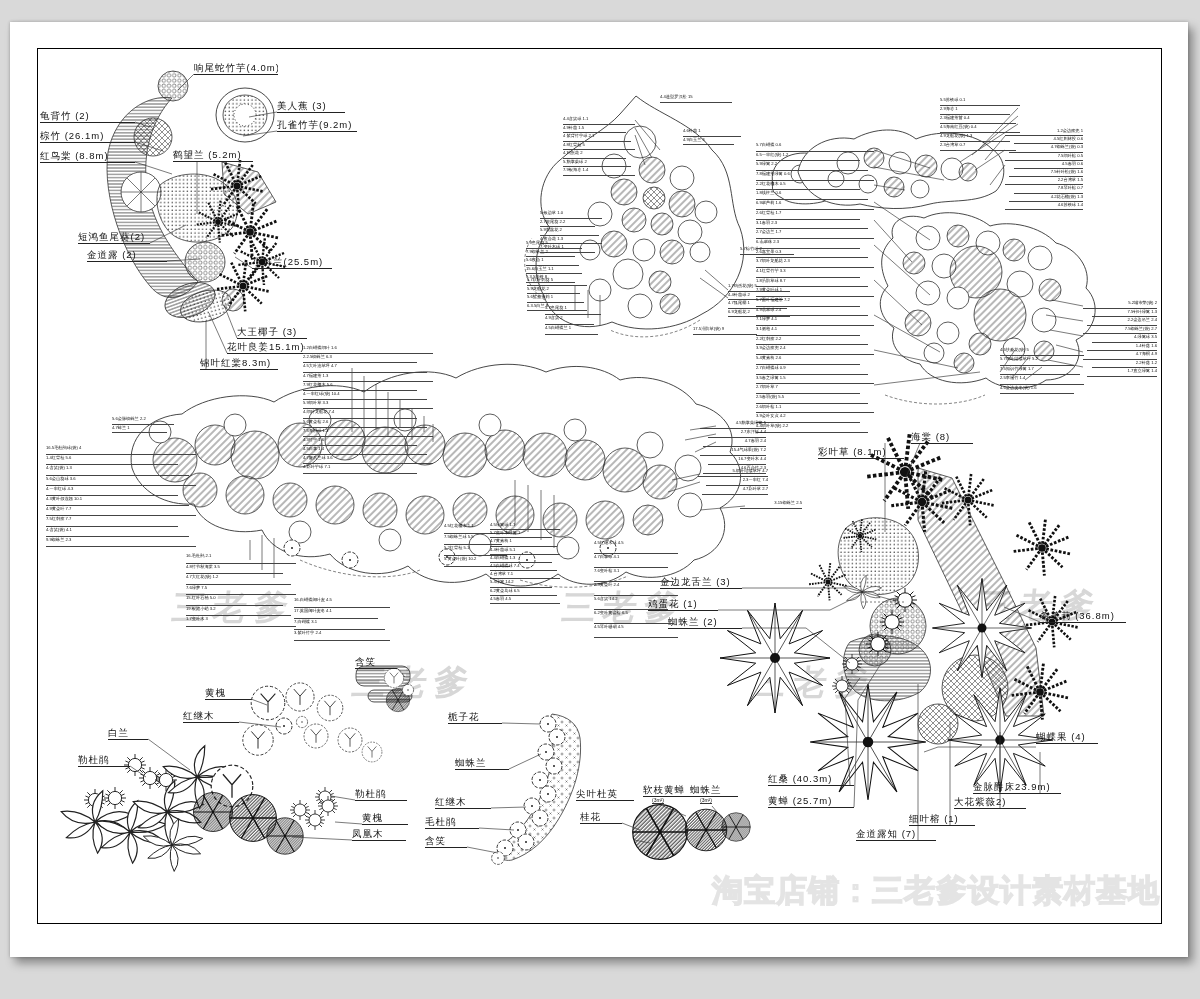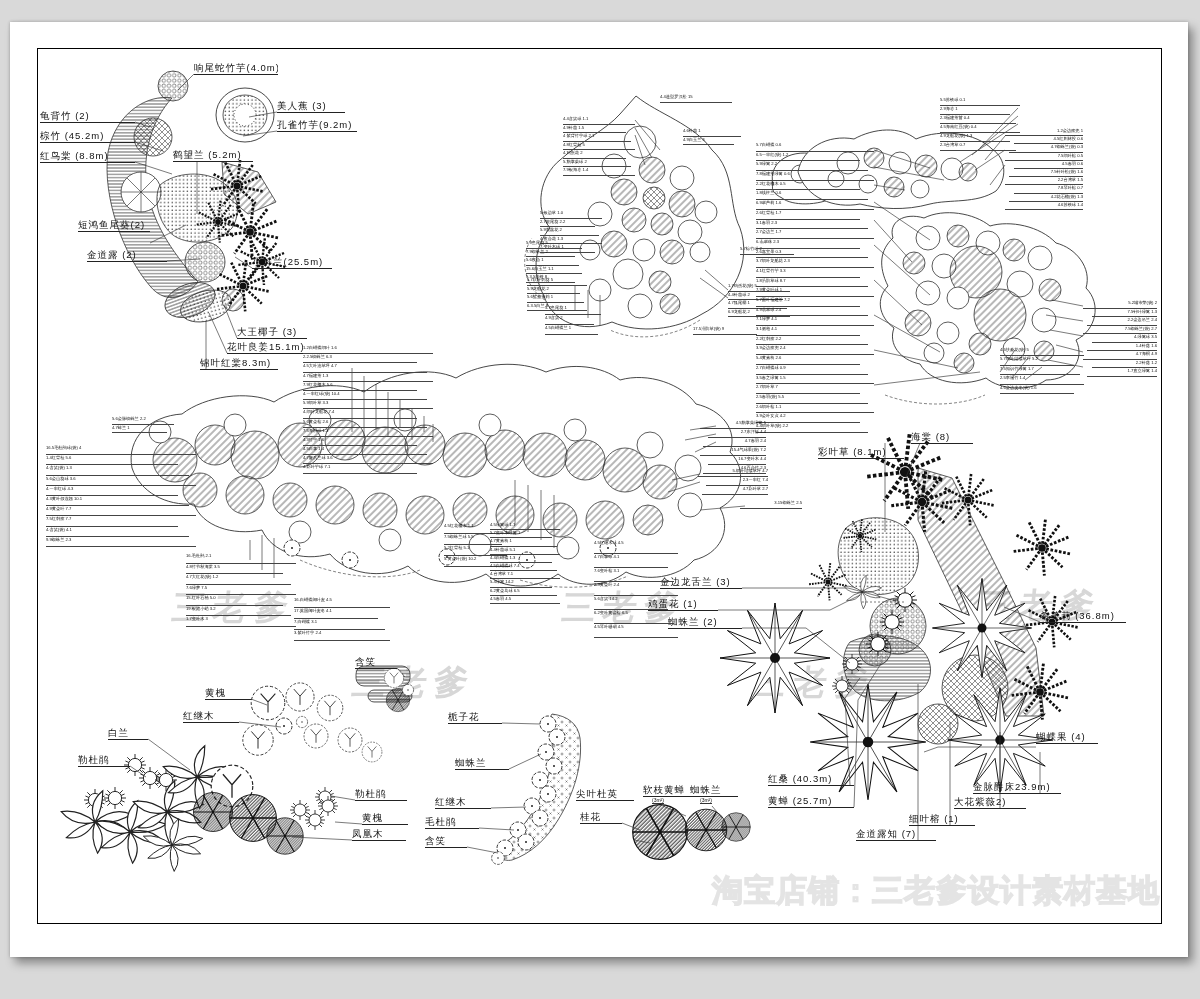--- a/index.html
+++ b/index.html
@@ -452,24 +452,24 @@
       <polyline class="ldr" points="745,506 700,510"></polyline>
     <polyline class="ldr" points="728,290 705,270"></polyline>
       <polyline class="ldr" points="728,298 700,278"></polyline>
   </g>
 </svg>
 
 <div class="lbl" style="left:194px;top:62px;width:84px">响尾蛇竹芋(4.0m)</div>
 <div class="lbl" style="left:277px;top:100px;width:68px">美人蕉 (3)</div>
 <div class="lbl" style="left:277px;top:119px;width:80px">孔雀竹芋(9.2m)</div>
 <div class="lbl" style="left:40px;top:110px;width:95px">龟背竹 (2)</div>
-<div class="lbl" style="left:40px;top:130px;width:95px">棕竹 (45.2m)</div>
+<div class="lbl" style="left:40px;top:130px;width:95px">棕竹 (26.1m)</div>
 <div class="lbl" style="left:40px;top:150px;width:95px">红鸟棠 (8.8m)</div>
 <div class="lbl" style="left:173px;top:149px;width:80px">鹤望兰 (5.2m)</div>
-<div class="lbl" style="left:78px;top:219px;width:72px">短鸿鱼尾葵(2)</div>
+<div class="lbl" style="left:78px;top:231px;width:72px">短鸿鱼尾葵(2)</div>
 <div class="lbl" style="left:87px;top:249px;width:80px">金道露 (2)</div>
 <div class="lbl" style="left:252px;top:256px;width:80px">小蚌兰(25.5m)</div>
 <div class="lbl" style="left:237px;top:326px;width:70px">大王椰子 (3)</div>
 <div class="lbl" style="left:227px;top:341px;width:78px">花叶良姜15.1m)</div>
 <div class="lbl" style="left:200px;top:357px;width:78px">锦叶红棠8.3m)</div>
 
 <div class="lbl" style="left:355px;top:656px;width:42px">含笑</div>
 <div class="lbl" style="left:205px;top:687px;width:46px">黄槐</div>
 <div class="lbl" style="left:183px;top:710px;width:56px">红继木</div>
 <div class="lbl" style="left:108px;top:727px;width:40px">白兰</div>

